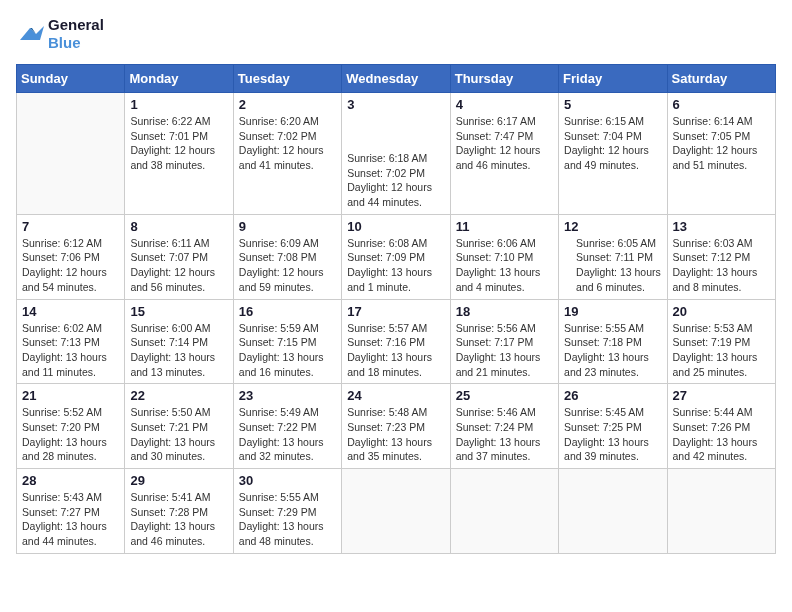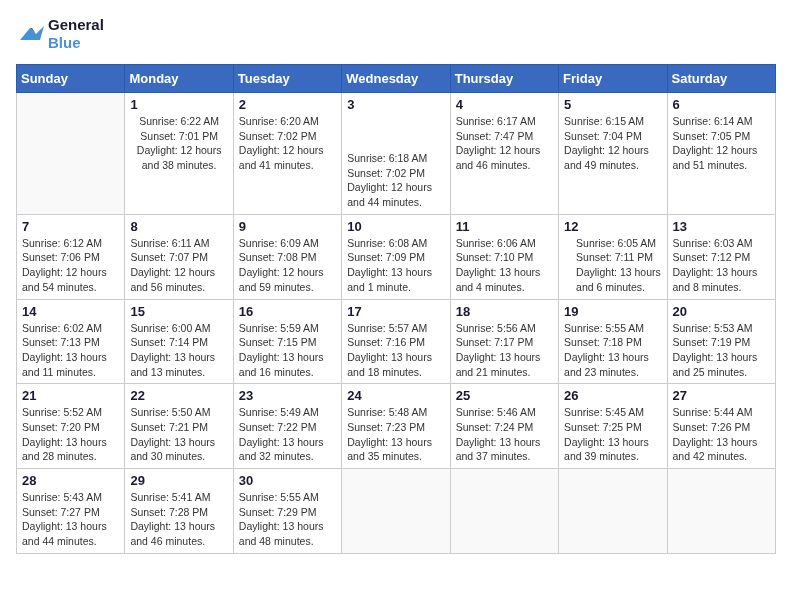--- a/index.html
+++ b/index.html
@@ -105,21 +105,21 @@
         <th>Thursday</th>
         <th>Friday</th>
         <th>Saturday</th>
       </tr>
   </thead>
   <tbody id="calendar-body">
   <tr>
         <td class="empty"></td>
         <td>
           <span class="day-num">1</span>
-          <div class="day-info" style="white-space: pre-line; text-align: center;">Sunrise: 6:22 AM
+          <div class="day-info" style="white-space: pre-line;">Sunrise: 6:22 AM
 Sunset: 7:01 PM
 Daylight: 12 hours
 and 38 minutes.</div>
         </td>
         <td>
           <span class="day-num">2</span>
           <div class="day-info" style="white-space: pre-line;">Sunrise: 6:20 AM
 Sunset: 7:02 PM
 Daylight: 12 hours
 and 41 minutes.</div>

